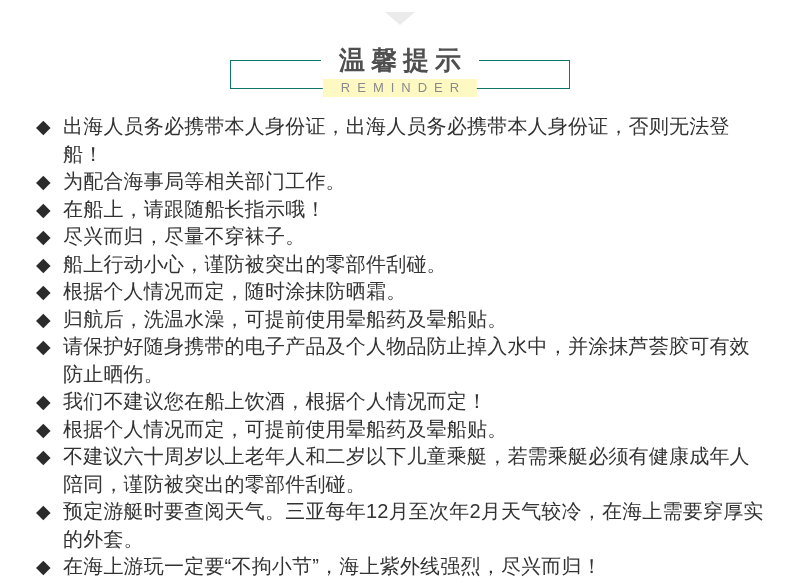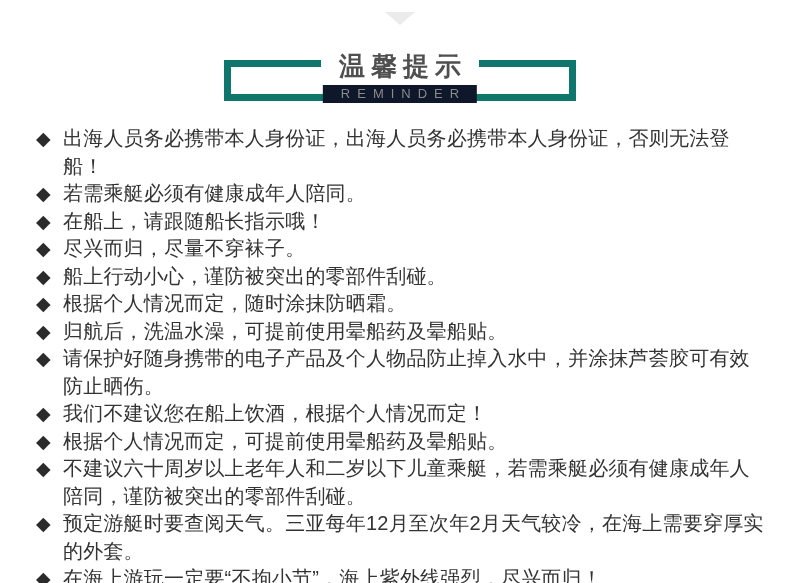--- a/index.html
+++ b/index.html
@@ -29,21 +29,21 @@
     margin: 0 auto;
     border-left: 15px solid transparent;
     border-right: 15px solid transparent;
     border-top: 13px solid #ebebeb;
   }
   .title-frame {
     position: relative;
     width: 338px;
     height: 27px;
     margin: 35px auto 16px auto;
-    border: 7px solid #0f766e;
+    border: 1px solid #0f766e;
     background: #ffffff;
   }
   .title {
     position: absolute;
     top: -18px;
     left: 50%;
     transform: translateX(-50%);
     background: #ffffff;
     padding: 0 12px;
     margin: 0;
@@ -53,21 +53,21 @@
     line-height: 34px;
     letter-spacing: 6px;
     text-indent: 6px;
     color: #4f4f4f;
   }
   .subtitle {
     position: absolute;
     bottom: -9px;
     left: 50%;
     transform: translateX(-50%);
-    background: #0f172a;
+    background: #fef9c3;
     padding: 0 11px;
     white-space: nowrap;
     font-size: 13px;
     line-height: 18px;
     letter-spacing: 7px;
     text-indent: 7px;
     color: #8a8a8a;
   }
   
   .reminder-list {
@@ -108,21 +108,21 @@
   </div>
 
   <ul class="reminder-list" id="reminder-list">
     <li class="reminder-item">
       <span class="diamond">◆</span>
       <span class="reminder-text">出海人员务必携带本人身份证，出海人员务必携带本人身份证，否则无法登船！</span>
     </li>
 
     <li class="reminder-item">
       <span class="diamond">◆</span>
-      <span class="reminder-text">若需乘艇必须有健康成年人陪同。</span>
+      <span class="reminder-text">为配合海事局等相关部门工作。</span>
     </li>
 
     <li class="reminder-item">
       <span class="diamond">◆</span>
       <span class="reminder-text">在船上，请跟随船长指示哦！</span>
     </li>
 
     <li class="reminder-item">
       <span class="diamond">◆</span>
       <span class="reminder-text">尽兴而归，尽量不穿袜子。</span>

